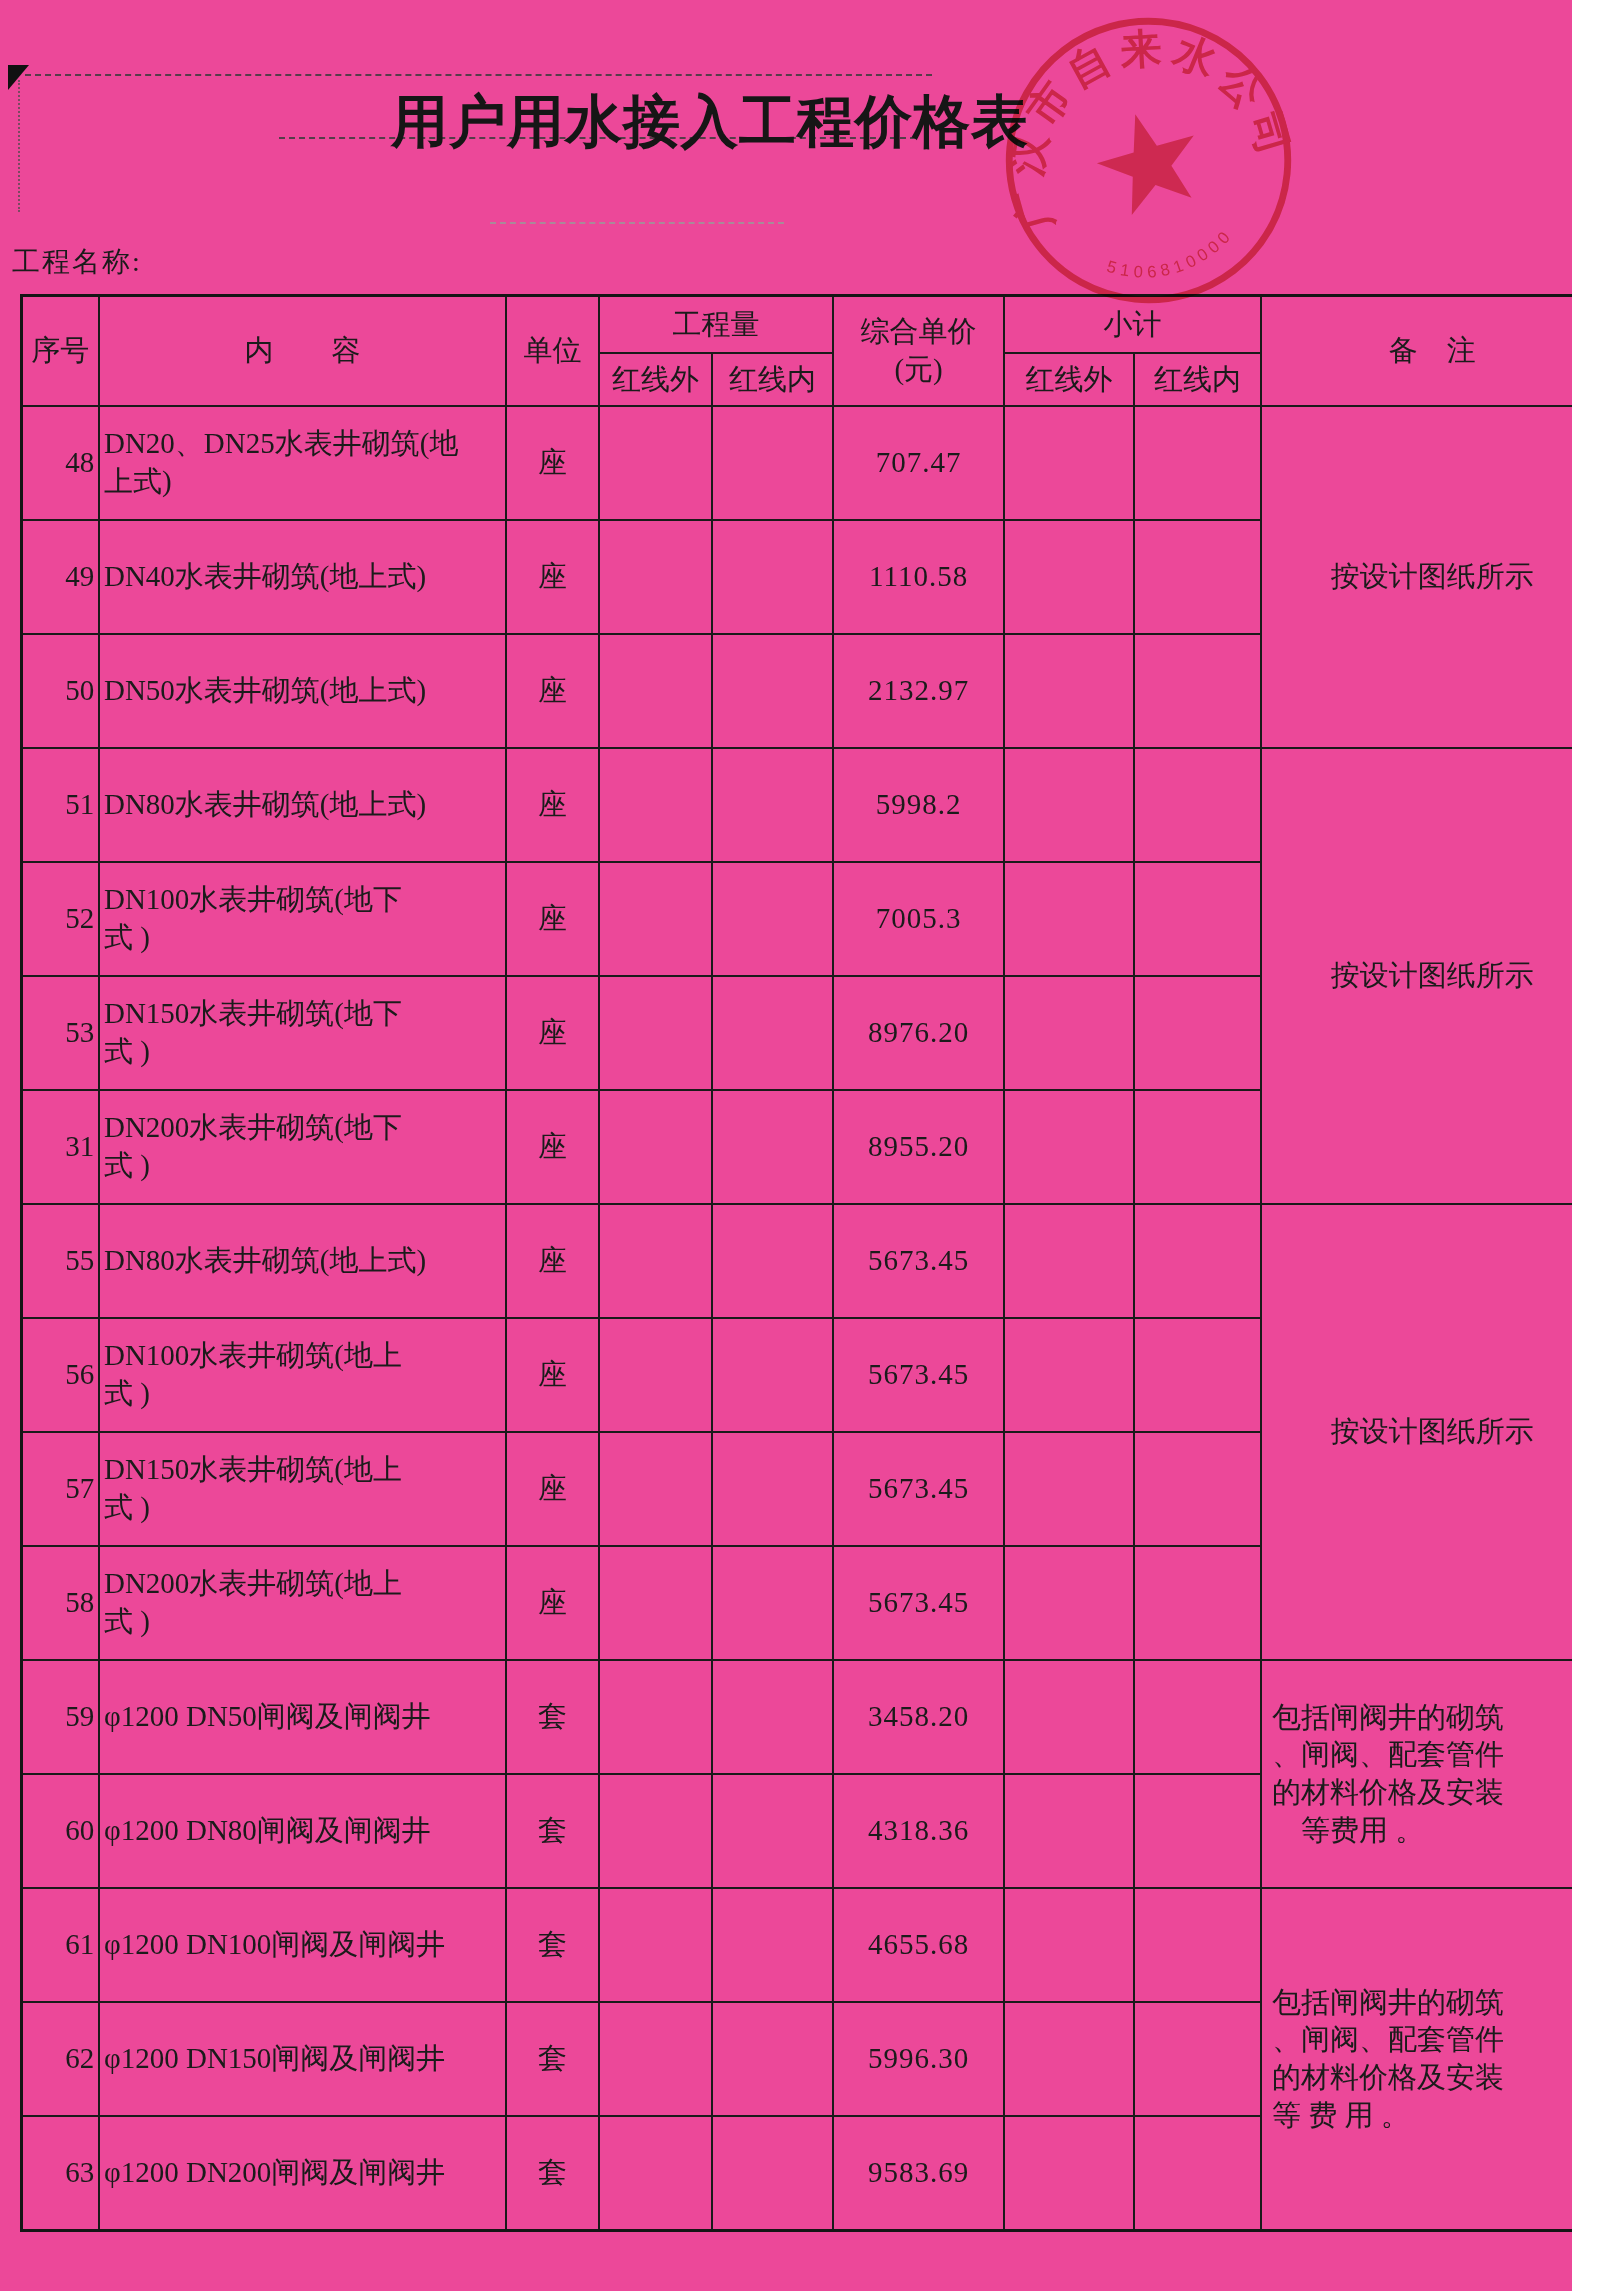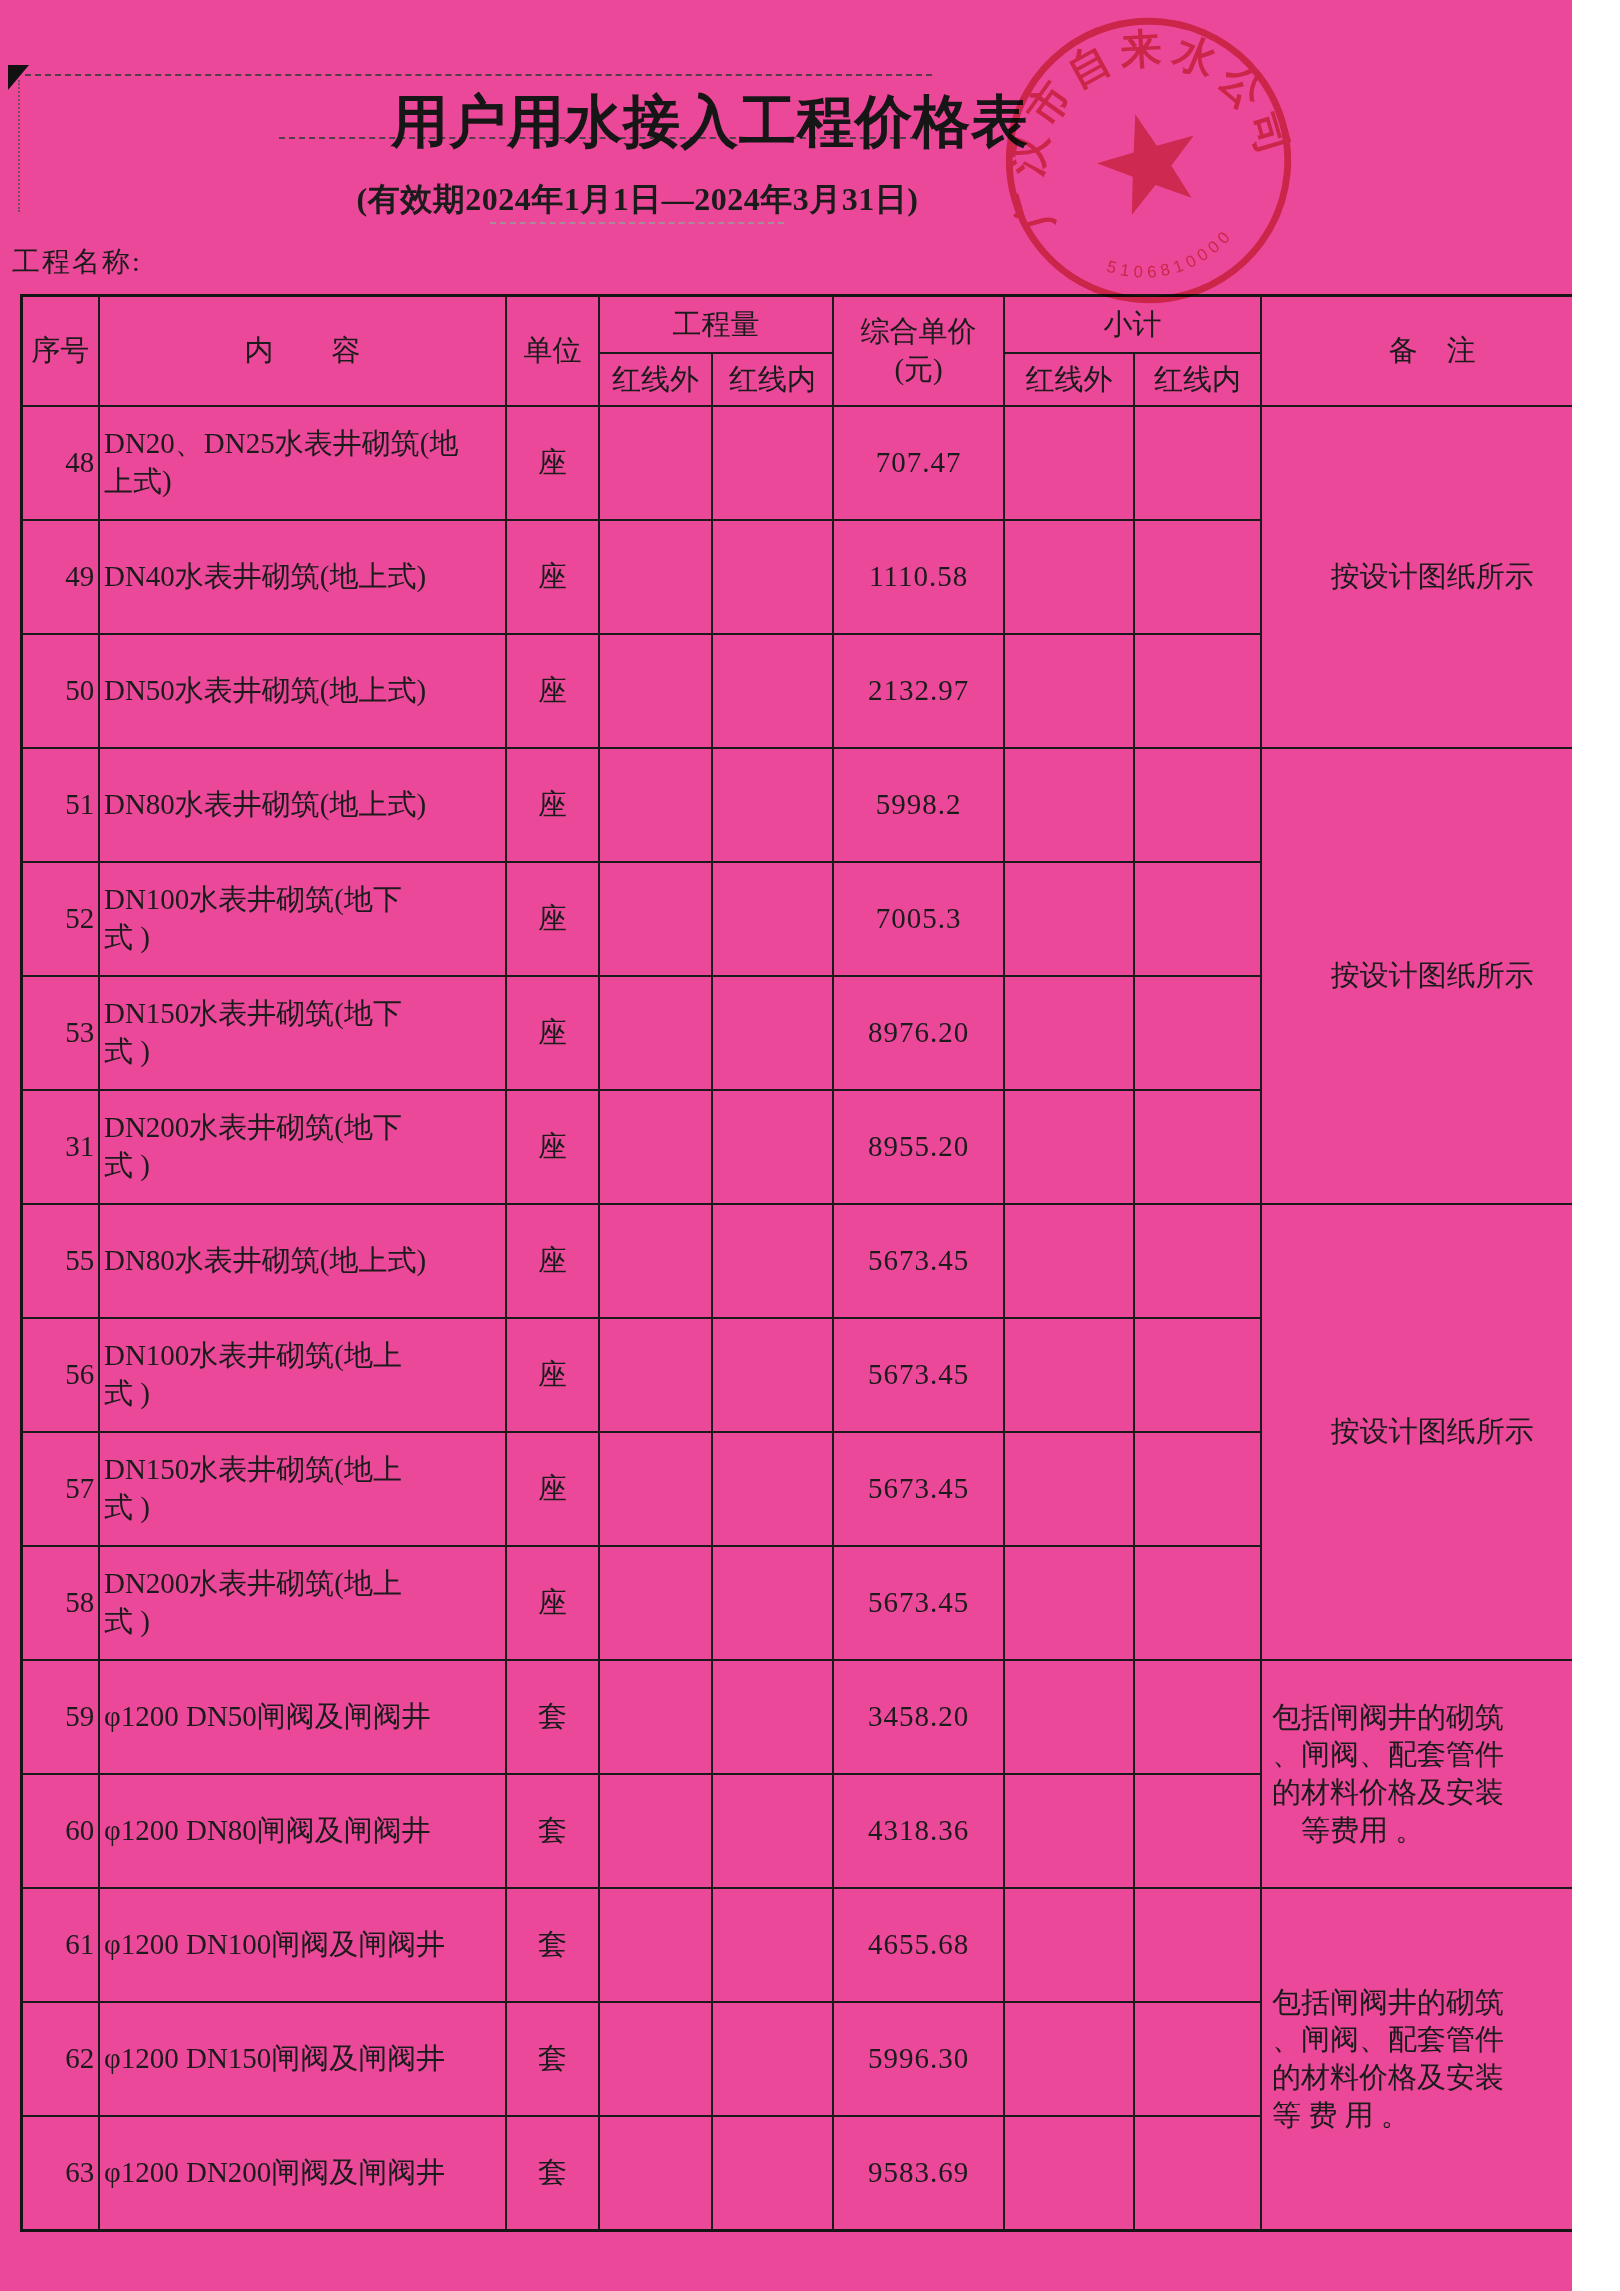--- a/index.html
+++ b/index.html
@@ -61,21 +61,20 @@
 
 <div class="page">
 
   <div class="corner-mark"></div>
   <div class="scan-hline" style="left:24.5px;top:74px;width:907px;"></div>
   <div class="scan-hline" style="left:279px;top:137px;width:637px;"></div>
   <div class="scan-hline light" style="left:490px;top:222px;width:294px;"></div>
   <div class="scan-vline" style="left:17.6px;top:80px;height:132px;"></div>
 
   <div class="title">用户用水接入工程价格表</div>
-  <div class="subtitle">(有效期2024年1月1日—2024年3月31日)</div>
   <div class="project-label">工程名称:</div>
 
   <table class="price">
     <colgroup>
       <col style="width:78px">
         <col style="width:407px">
         <col style="width:93px">
       <col style="width:113px">
         <col style="width:121px">
         <col style="width:171px">

